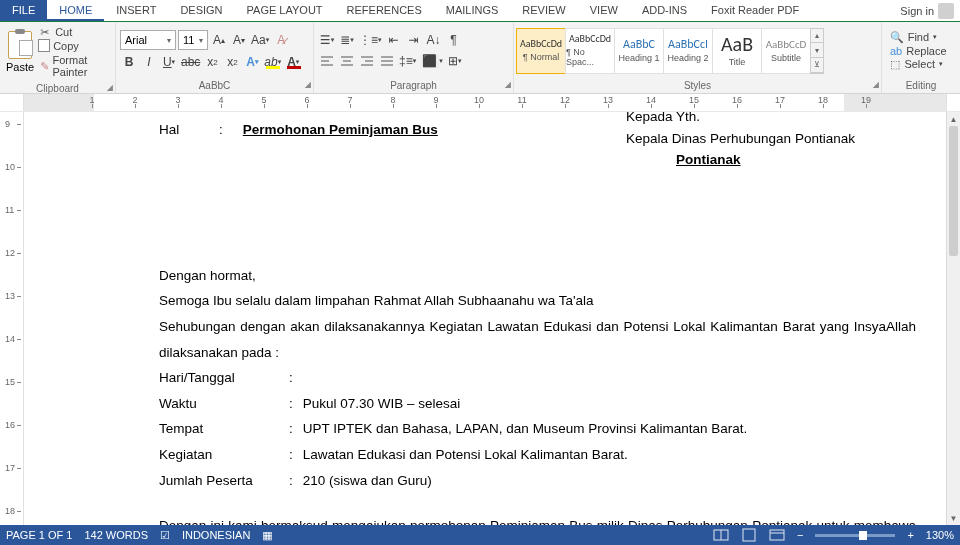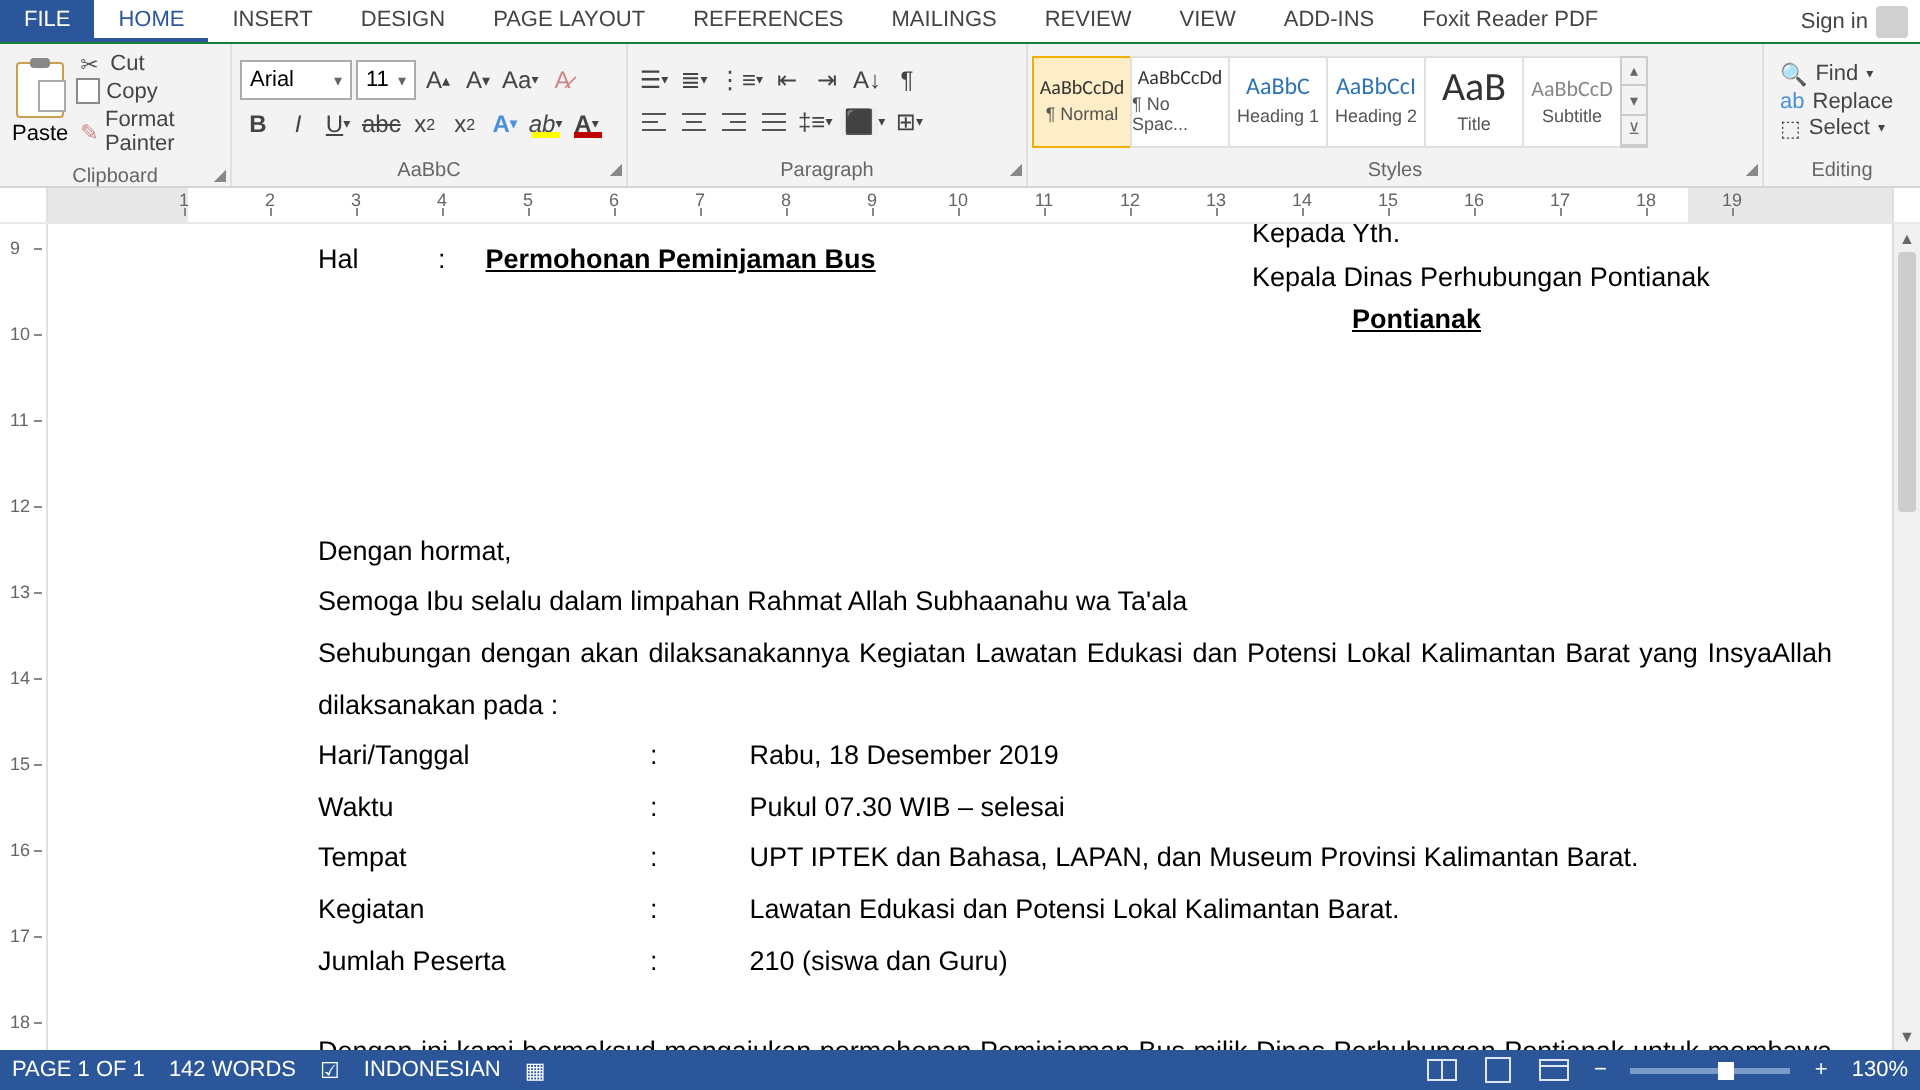--- a/index.html
+++ b/index.html
@@ -77,21 +77,21 @@
 .vtick{position:absolute;left:17px;width:4px;height:1px;background:#888;}
 .vnum{position:absolute;left:5px;transform:translateY(-50%);}
 .page-wrap{flex:1;overflow:hidden;position:relative;background:#fff;}
 .page{background:#fff;width:100%;padding:0 30px;font-family:Arial,sans-serif;font-size:13.5px;color:#000;line-height:1.9;}
 .hal-row{display:flex;gap:20px;}
 .hal-lbl{width:40px;}
 .hal-val{font-weight:bold;text-decoration:underline;}
 .addr{position:absolute;right:40px;top:0;font-size:13.5px;line-height:1.6;width:250px;}
 .addr .pont{text-decoration:underline;font-weight:bold;margin-left:50px;}
 .body-sec{margin-top:120px;}
-.detail-row{display:flex;gap:36px;}
+.detail-row{display:flex;}
 .detail-lbl{width:130px;}
 .detail-col{width:10px;}
 .para-just{text-align:justify;margin-top:20px;}
 .scrollbar-v{width:14px;background:#f0f0f0;border-left:1px solid #dadada;position:relative;}
 .sb-arrow{height:14px;display:flex;align-items:center;justify-content:center;font-size:8px;color:#666;}
 .sb-thumb{position:absolute;left:2px;right:2px;top:14px;height:130px;background:#cdcdcd;border-radius:2px;}
 
 
 .statusbar{position:absolute;bottom:0;left:0;right:0;height:20px;background:#2b579a;color:#fff;display:flex;align-items:center;font-size:11px;padding:0 6px;gap:12px;}
 .statusbar .spacer{flex:1;}
@@ -396,21 +396,20 @@
         </div>
       </div>
       <div class="body-sec" style="padding-left:105px">
         <div>Dengan hormat,</div>
         <div>Semoga Ibu selalu dalam limpahan Rahmat Allah Subhaanahu wa Ta'ala</div>
         <div style="text-align:justify">Sehubungan dengan akan dilaksanakannya Kegiatan Lawatan Edukasi dan Potensi Lokal Kalimantan Barat yang InsyaAllah dilaksanakan pada :</div>
         <div id="detail-rows">
             <div class="detail-row">
               <span class="detail-lbl">Hari/Tanggal</span>
               <span class="detail-col">:</span>
-              <span>&nbsp;Rabu, 18 Desember 2019</span>
             </div>
             <div class="detail-row">
               <span class="detail-lbl">Waktu</span>
               <span class="detail-col">:</span>
               <span>&nbsp;Pukul 07.30 WIB – selesai</span>
             </div>
             <div class="detail-row">
               <span class="detail-lbl">Tempat</span>
               <span class="detail-col">:</span>
               <span>&nbsp;UPT IPTEK dan Bahasa, LAPAN, dan Museum Provinsi Kalimantan Barat.</span>

